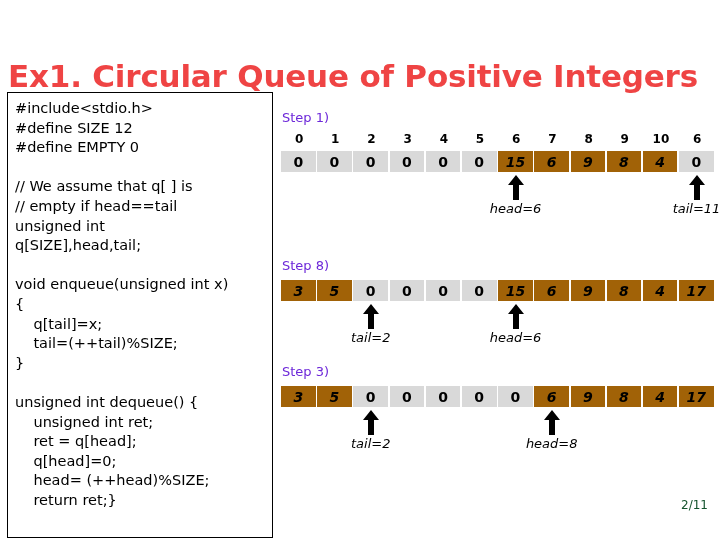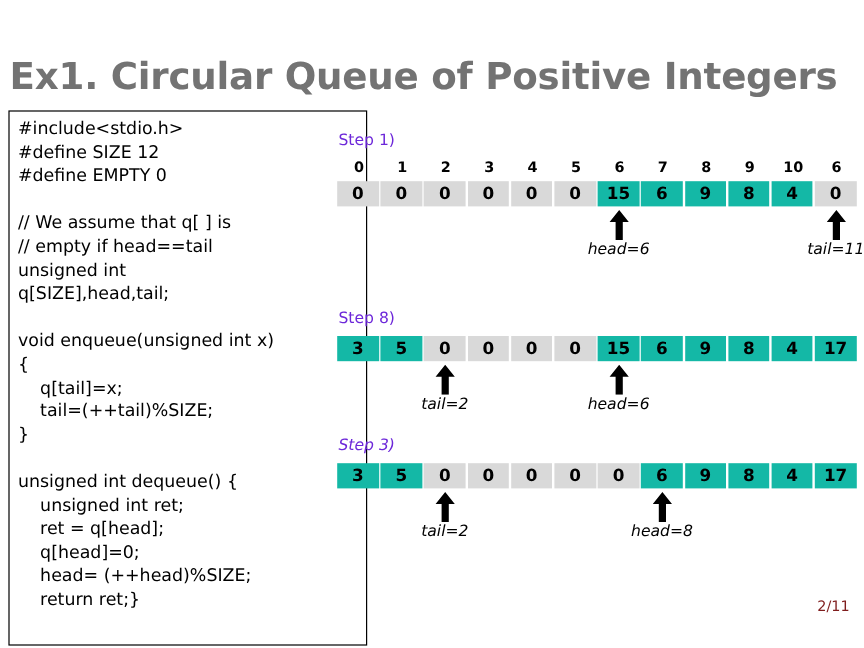--- a/index.html
+++ b/index.html
@@ -12,35 +12,35 @@
     background: #ffffff;
     font-family: "DejaVu Sans", sans-serif;
     overflow: hidden;
     position: relative;
   }
 
   
   #slide-title {
     position: absolute;
     left: 8px;
-    top: 24px;
+    top: 36px;
     width: 712px;
     font-size: 31px;
     line-height: 38px;
-    color: #737373;
+    color: #ef4444;
     white-space: nowrap;
     letter-spacing: -0.2px;
   }
 
   
   #code-box {
     position: absolute;
     left: 7px;
     top: 92px;
-    width: 299px;
+    width: 266px;
     height: 446px;
     border: 1px solid #000000;
     box-sizing: border-box;
     overflow: hidden;
     background: #ffffff;
   }
   #code-text {
     margin: 0;
     padding: 6px 0 0 7px;
     font-family: "DejaVu Sans", sans-serif;
@@ -97,21 +97,21 @@
     margin-right: 1.6px;
     display: flex;
     align-items: center;
     justify-content: center;
     font-size: 14px;
     font-weight: bold;
     color: #000000;
     box-sizing: border-box;
   }
   .cell.light { background: #d9d9d9; }
-  .cell.dark  { background: #14b8a6; }
+  .cell.dark  { background: #a16207; font-style: italic; }
 
   
   .pointer {
     position: absolute;
     width: 90px;
     text-align: center;
     pointer-events: none;
   }
   .arrow-up {
     width: 18px;
@@ -127,21 +127,21 @@
     margin-top: 1px;
     font-style: italic;
   }
 
   
   #page-number {
     position: absolute;
     right: 12px;
     bottom: 28px;
     font-size: 12px;
-    color: #7f1d1d;
+    color: #14532d;
   }
 </style>
 </head>
 <body>
 
 <h1 id="slide-title">Ex1. Circular Queue of Positive Integers</h1>
 
 <div id="code-box">
   <pre id="code-text">#include&lt;stdio.h&gt;
 #define SIZE 12
@@ -233,21 +233,21 @@
         <span class="pointer-label">tail=2</span>
       </div>
       <div class="pointer" style="left: 189.5px; top: 46px;">
         <svg class="arrow-up" viewBox="0 0 18 25">
           <polygon points="9,0 17,10 12,10 12,25 6,25 6,10 1,10" fill="#000000"></polygon>
         </svg>
         <span class="pointer-label">head=6</span>
       </div>
     </div>
     <div class="step-block" style="top: 254px;">
-      <div class="step-label" style="top: 0px; font-style: italic;">Step 3)</div>
+      <div class="step-label" style="top: 0px;">Step 3)</div>
       <div class="cells-row" style="top: 22px;">
         <div class="cell dark">3</div>
         <div class="cell dark">5</div>
         <div class="cell light">0</div>
         <div class="cell light">0</div>
         <div class="cell light">0</div>
         <div class="cell light">0</div>
         <div class="cell light">0</div>
         <div class="cell dark">6</div>
         <div class="cell dark">9</div>

